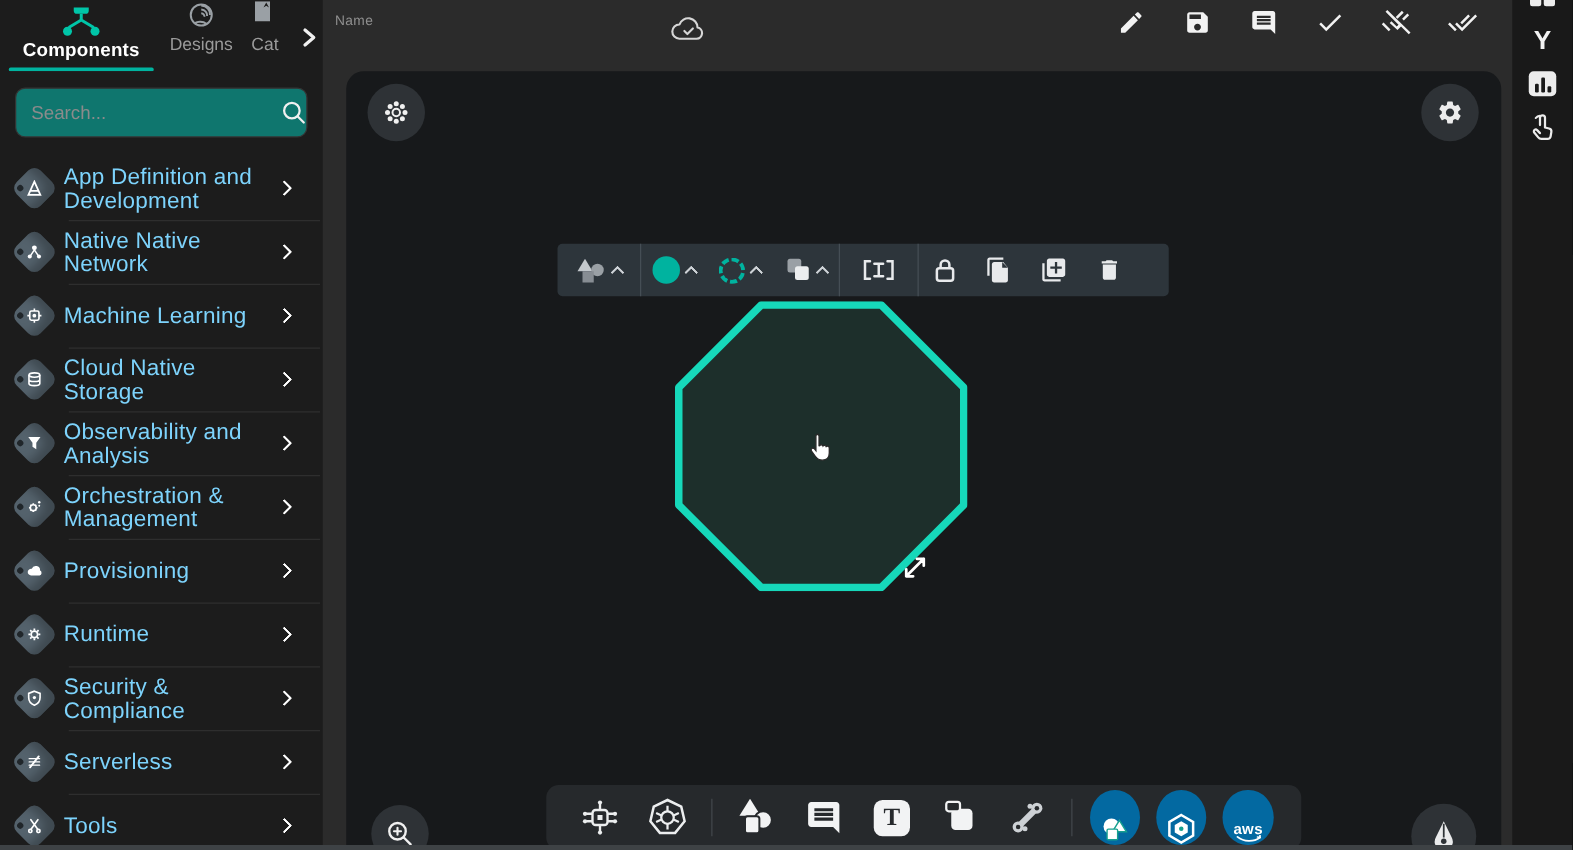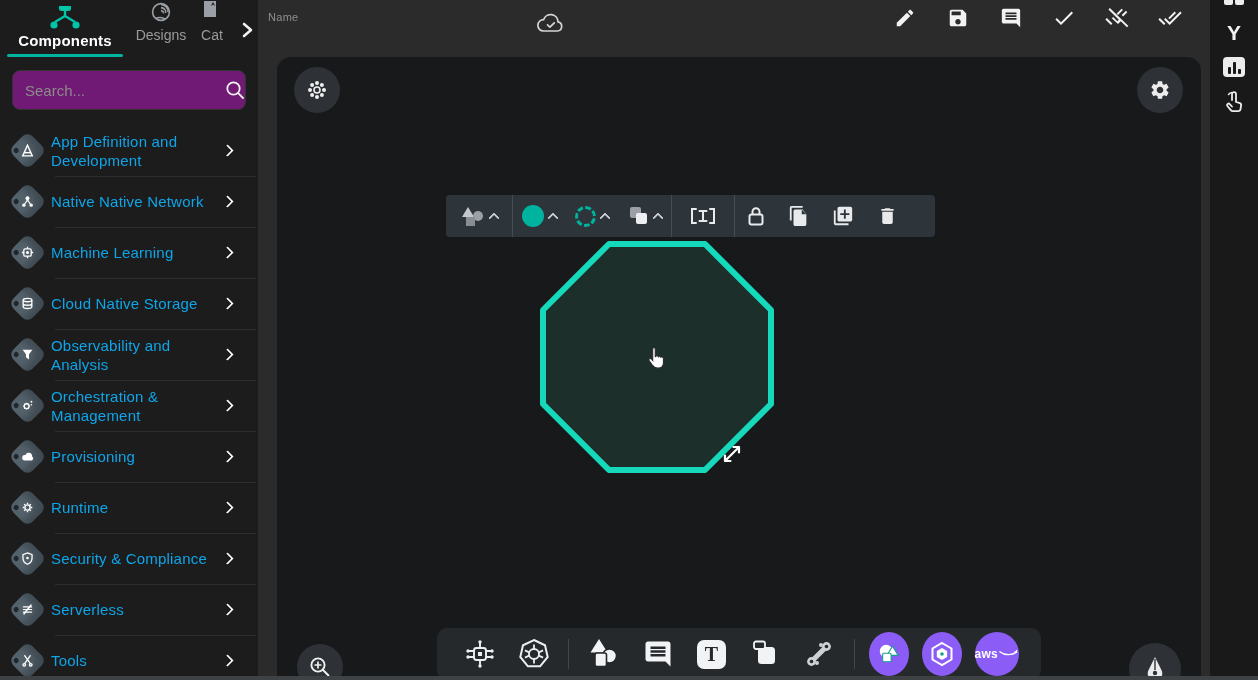--- a/index.html
+++ b/index.html
@@ -13,34 +13,34 @@
   .tab { display:flex; flex-direction:column; align-items:center; cursor:pointer; }
   .tab .ticon { height:26px; display:flex; align-items:flex-start; justify-content:center; margin-top:-5px; }
   .tab-components { width:130px; padding-bottom:0; }
   .tab-components .tlabel { font-size:15px; font-weight:bold; color:#fff; letter-spacing:.2px; padding-bottom:5px;}
   .tab-underline { width:116px; height:3px; background:#00B39F; border-radius:2px; }
   .tab-dim .tlabel { font-size:14px; color:#9b9b9b; padding-bottom:14px; }
   .tab-designs { width:62px; }
   .tab-cat { width:40px; }
   .tab-scroll { position:absolute; right:4px; top:22px; }
 
-  .searchwrap { margin:13px 12px 0 12px; height:40px; background:#701a75; border:1px solid #343434;
+  .searchwrap { margin:13px 12px 0 12px; height:40px; background:#0f766e; border:1px solid #343434;
     border-radius:8px; display:flex; align-items:center; padding:0 12px; }
   .searchwrap input { flex:1; background:transparent; border:none; outline:none; color:#e6e6e6; font-size:15px; font-family:inherit;}
   .searchwrap input::placeholder { color:#8b8b8b; }
 
   .cats { margin-top:15px; }
   .cat-row { position:relative; display:flex; align-items:center; min-height:51px; padding:6px 10px 6px 8px; cursor:pointer;}
   .cat-row + .cat-row::before { content:""; position:absolute; top:0; left:55px; right:2px; height:1px; background:#2e2e2e; }
   .tag { position:relative; width:27px; height:27px; background:#54626c; border-radius:7px;
     transform:rotate(-45deg); margin:4px 10px 4px 6px; flex:0 0 auto;
     box-shadow:inset -6px -6px 8px rgba(0,0,0,.25); }
   .tag::before { content:""; position:absolute; left:3px; top:3px; width:5px; height:5px; border-radius:50%; background:#20262a; }
   .tag .tglyph { position:absolute; inset:0; display:flex; align-items:center; justify-content:center; transform:rotate(45deg); }
-  .cat-label { flex:1; color:#0ea5e9; font-size:15px; line-height:19px; max-width:172px; letter-spacing:.2px;}
+  .cat-label { flex:1; color:#7dd3fc; font-size:18px; line-height:19px; max-width:172px; letter-spacing:.2px;}
   .chev-r { width:9px; height:9px; border-right:2.6px solid #fff; border-top:2.6px solid #fff;
     transform:rotate(45deg); border-radius:1px; margin-right:14px; flex:0 0 auto;}
 
   
   .frame { position:absolute; left:258px; top:0; width:952px; height:680px; background:#2b2b2b; }
   .topbar { position:absolute; left:0; top:0; width:952px; height:57px; }
   .namefield { position:absolute; left:10px; top:11px; width:260px; }
   .namefield .nlabel { font-size:11px; color:#8f8f8f; letter-spacing:.3px; }
   .namefield .nvalue { font-size:17px; color:#f2f2f2; padding:3px 0 6px 0; border-bottom:1px solid #c9c9c9; width:250px; letter-spacing:.2px;}
   .cloudicon { position:absolute; left:278px; top:12px; }
@@ -74,22 +74,22 @@
   .cursor-hand { position:absolute; left:366px; top:288px; z-index:8; }
   .resize-arrow { position:absolute; left:443px; top:385px; z-index:3; }
 
   
   .dock { position:absolute; left:160px; top:571px; width:604px; height:52px; background:#26292c;
     border-radius:10px; display:flex; align-items:center; padding:0 16px; z-index:4;}
   .dockbtn { display:flex; align-items:center; justify-content:center; width:44px; height:44px; cursor:pointer; margin:0 7px; }
   .docksep { width:1px; height:30px; background:#42474b; margin:0 8px; }
   .ttool { width:29px; height:29px; background:#f2f3f4; border-radius:7px; display:flex; align-items:center; justify-content:center;
     font-family:"Liberation Serif", serif; font-weight:bold; font-size:20px; color:#26292c; }
-  .provider { width:44px; height:44px; border-radius:50%; background:#8b5cf6; display:flex; 
-    align-items:center; justify-content:center; margin:0 6.5px; cursor:pointer; }
+  .provider { width:44px; height:44px; border-radius:50%; background:#0369a1; display:flex; flex-direction:column;
+    align-items:center; justify-content:flex-end; margin:0 6.5px; cursor:pointer; }
   .aws-label { color:#fff; font-size:12px; font-weight:bold; line-height:10px; letter-spacing:.3px;}
 
   .bottom-scroll { position:absolute; left:0; bottom:0; width:1258px; height:4px; background:#3e4245; z-index:9; }
   svg { display:block; }
 </style>
 </head>
 <body>
 
 <div id="app">
 

